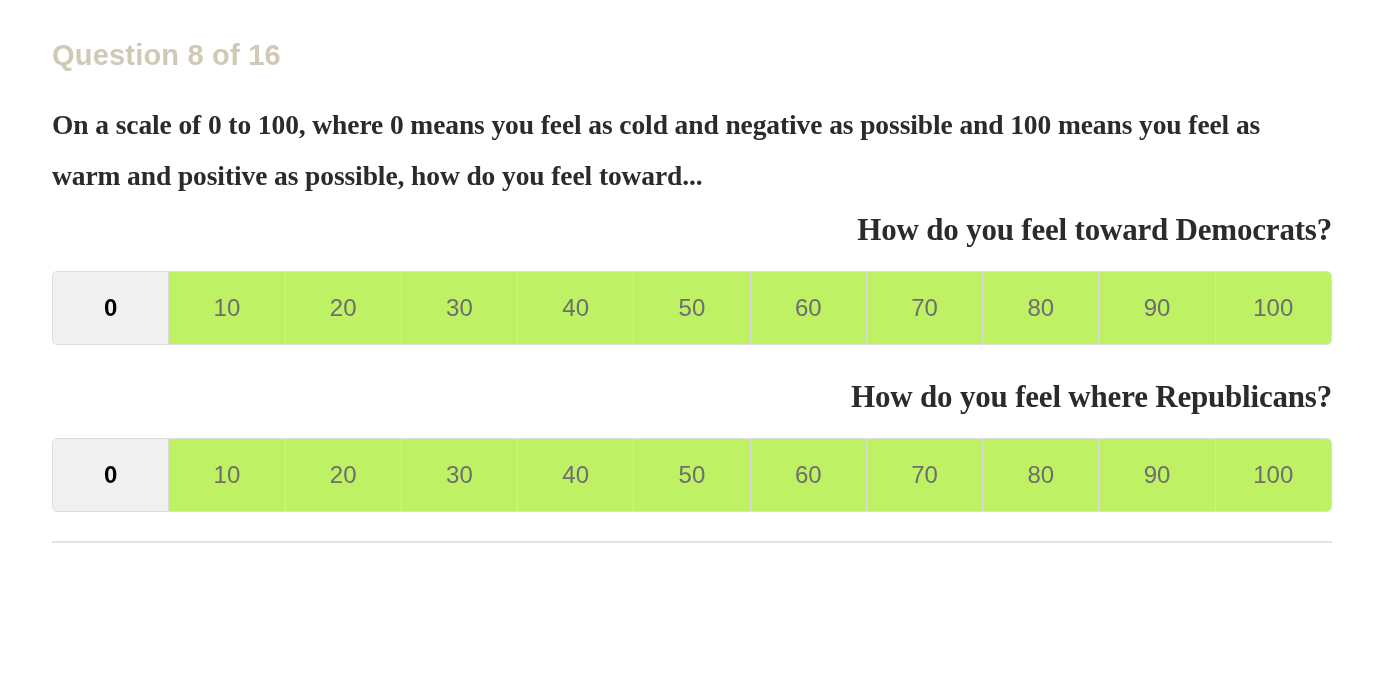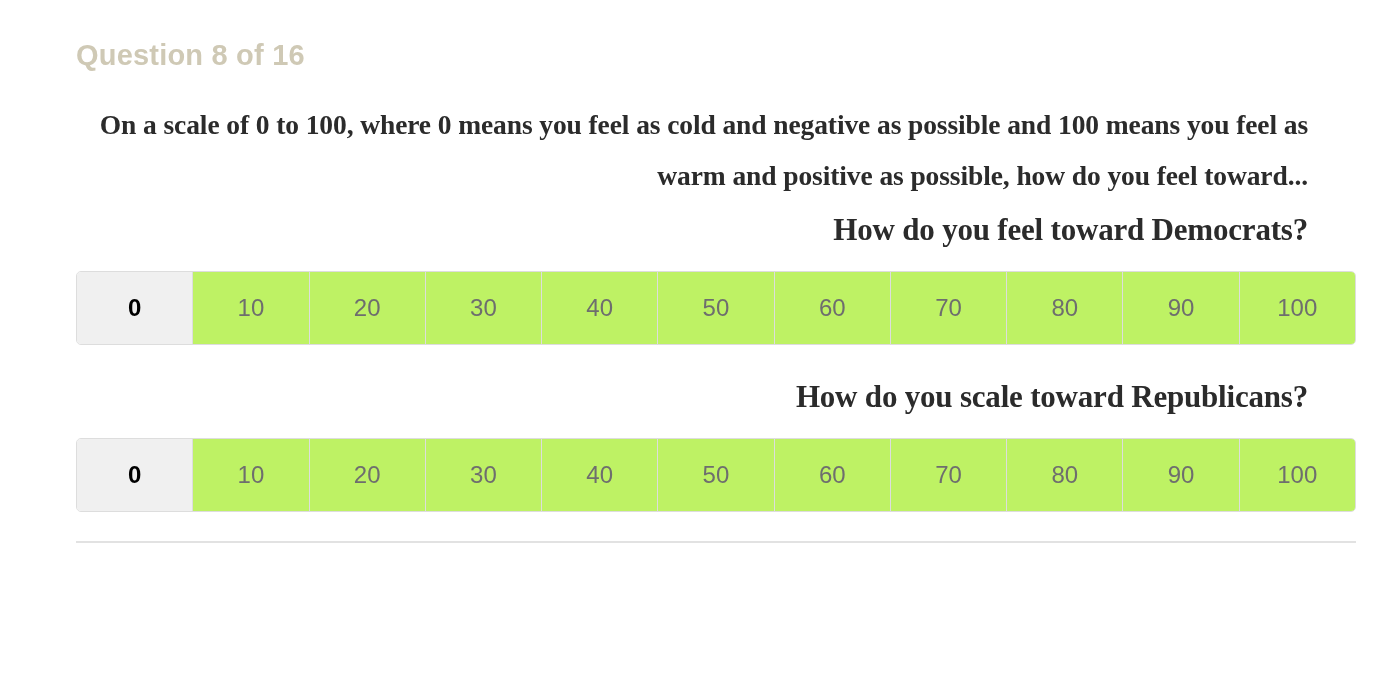--- a/index.html
+++ b/index.html
@@ -13,21 +13,21 @@
     height: 674px;
     font-family: "Liberation Serif", "DejaVu Serif", serif;
     overflow: hidden;
   }
 
   .page {
     position: relative;
     width: 1384px;
     height: 674px;
     box-sizing: border-box;
-    padding: 0 76px;
+    padding: 0 52px;
   }
 
   .progress-label {
     font-family: "Liberation Sans", "DejaVu Sans", sans-serif;
     font-weight: 700;
     font-size: 29px;
     line-height: 1;
     letter-spacing: 0.2px;
     color: #cfc9b5;
     padding-top: 41px;
@@ -37,21 +37,20 @@
   .question-intro {
     font-family: "Liberation Serif", "DejaVu Serif", serif;
     font-weight: 700;
     font-size: 27.5px;
     line-height: 51px;
     color: #2b2b2b;
     margin: 0;
     padding-top: 29px;
     max-width: 1290px;
     letter-spacing: -0.1px;
-    text-align: right;
   }
 
   .sub-question {
     font-family: "Liberation Serif", "DejaVu Serif", serif;
     font-weight: 700;
     font-size: 31px;
     line-height: 40px;
     color: #2b2b2b;
     margin: 0;
     letter-spacing: -0.2px;
@@ -122,21 +121,21 @@
       <div class="scale-option">30</div>
       <div class="scale-option">40</div>
       <div class="scale-option">50</div>
       <div class="scale-option">60</div>
       <div class="scale-option">70</div>
       <div class="scale-option">80</div>
       <div class="scale-option">90</div>
       <div class="scale-option">100</div>
     </div>
 
-  <h2 class="sub-question second">How do you scale toward Republicans?</h2>
+  <h2 class="sub-question second">How do you feel where Republicans?</h2>
 
   <div class="scale">
       <div class="scale-option active">0</div>
       <div class="scale-option">10</div>
       <div class="scale-option">20</div>
       <div class="scale-option">30</div>
       <div class="scale-option">40</div>
       <div class="scale-option">50</div>
       <div class="scale-option">60</div>
       <div class="scale-option">70</div>

